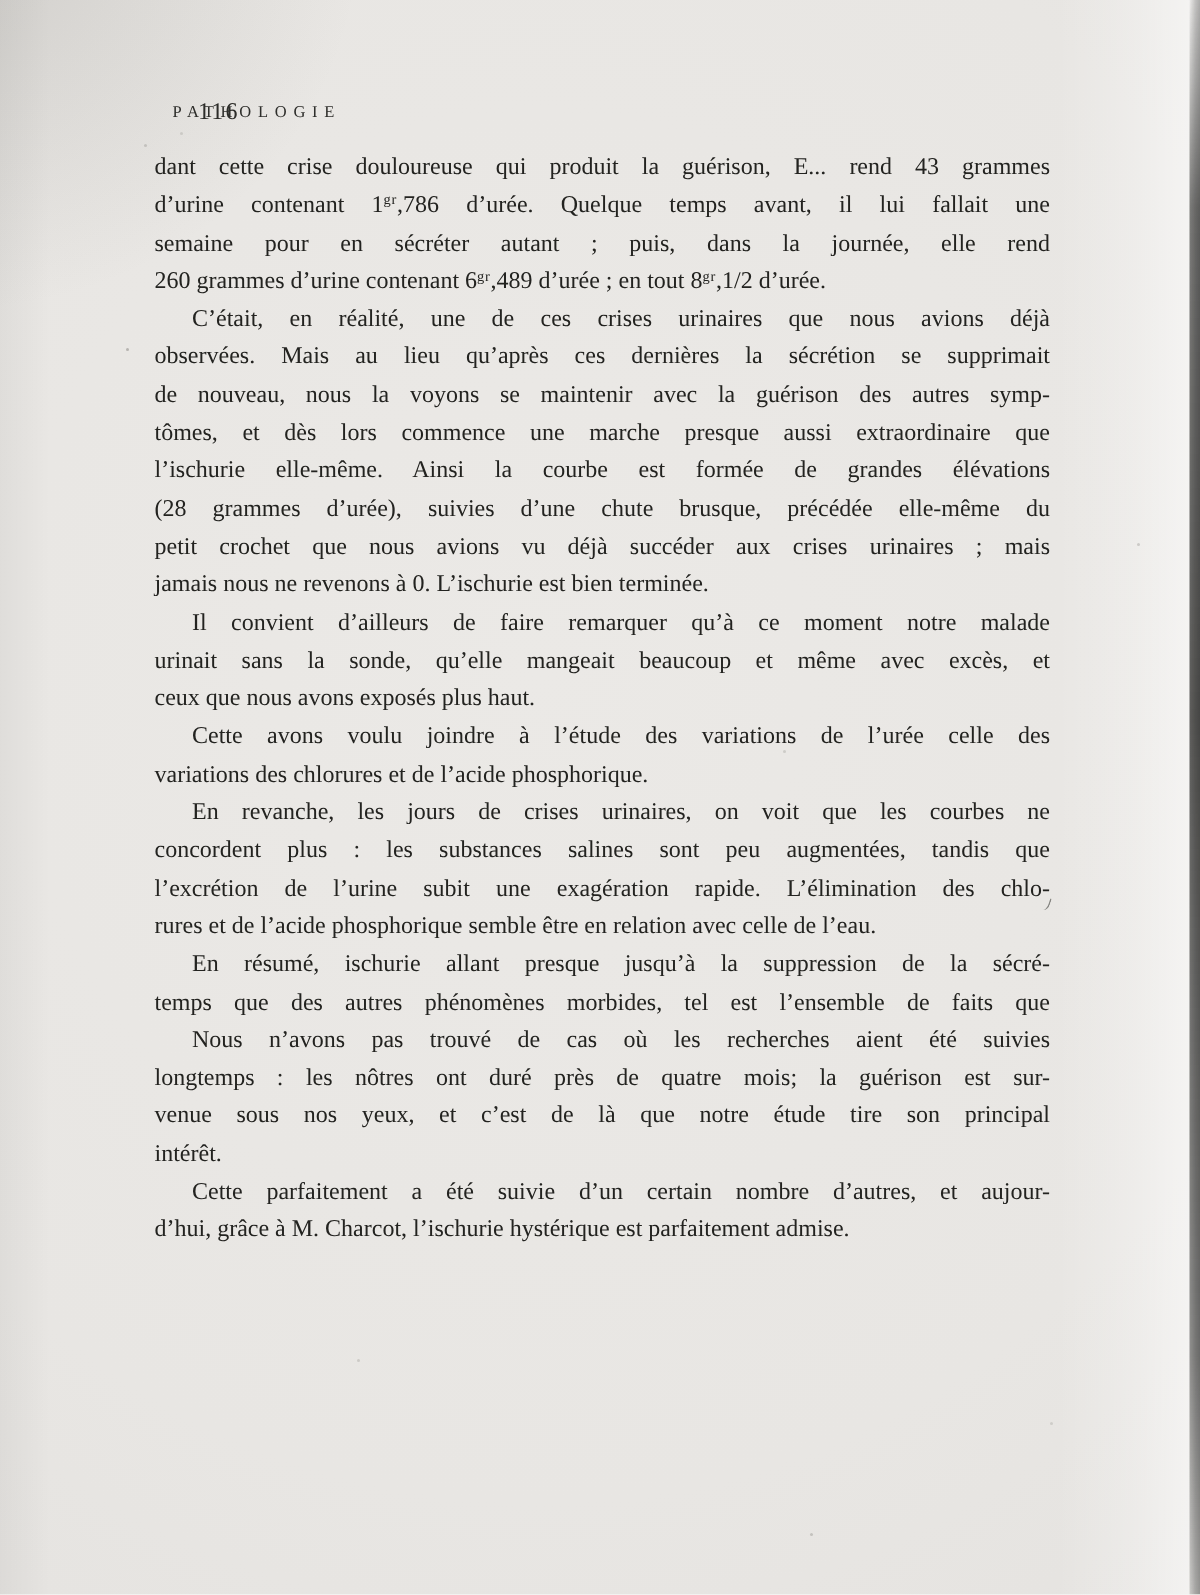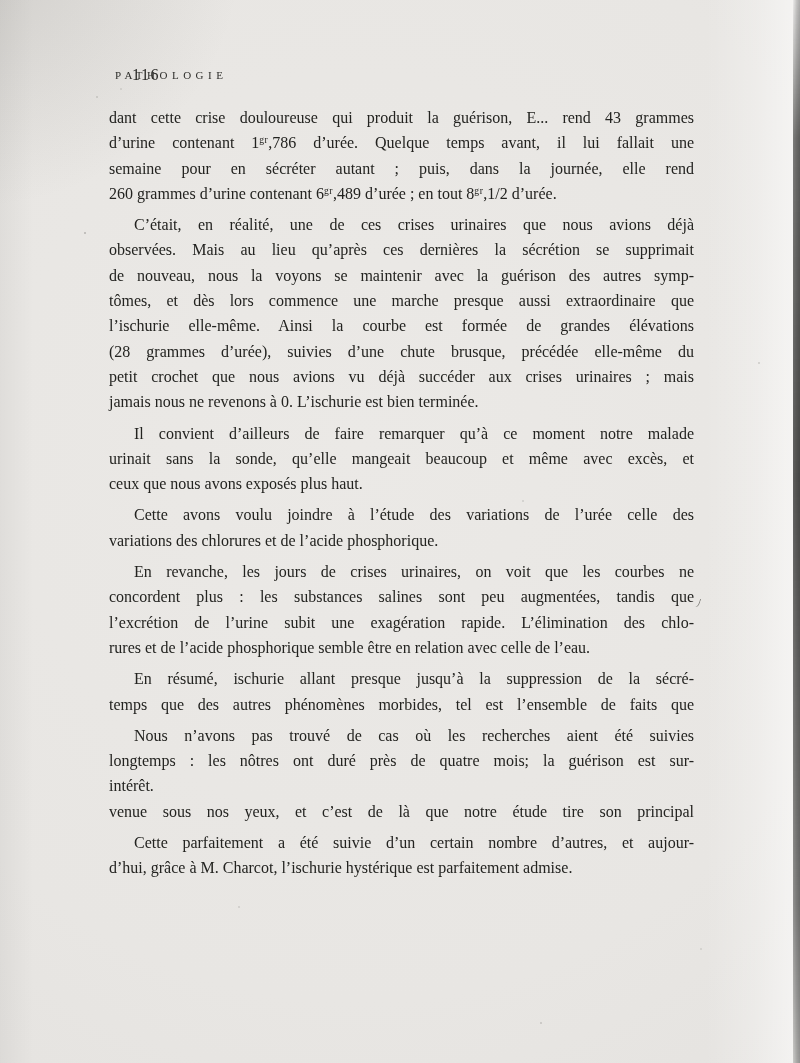--- a/index.html
+++ b/index.html
@@ -28,21 +28,21 @@
   .running-header{
     display:block;text-align:left;
     transform:translateX(-14px);
     font-size:11px;letter-spacing:4.5px;
     padding-top:3px;color:#2e2e2b;
   }
   .text-block{
     position:absolute;left:103px;top:99px;width:597px;
     font-size:16px;line-height:25.3px;
   }
-  .para{margin:6px;}
+  .para{margin:0;}
   .line{
     text-align:justify;
     text-align-last:justify;
     -moz-text-align-last:justify;
     height:25.3px;white-space:nowrap;
     white-space:normal;
     overflow:visible;
   }
   .line.last{text-align-last:left;-moz-text-align-last:left;}
   .line.indent{padding-left:25px;}
@@ -124,22 +124,22 @@
       <div class="line"><span>l’excrétion de l’urine subit une exagération rapide. L’élimination des chlo-</span></div>
       <div class="line last"><span>rures et de l’acide phosphorique semble être en relation avec celle de l’eau.</span></div>
     </div>
     <div class="para">
       <div class="line indent"><span>En résumé, ischurie allant presque jusqu’à la suppression de la sécré-</span></div>
       <div class="line"><span>temps que des autres phénomènes morbides, tel est l’ensemble de faits que</span></div>
     </div>
     <div class="para">
       <div class="line indent"><span>Nous n’avons pas trouvé de cas où les recherches aient été suivies</span></div>
       <div class="line"><span>longtemps : les nôtres ont duré près de quatre mois; la guérison est sur-</span></div>
+      <div class="line"><span>venue sous nos yeux, et c’est de là que notre étude tire son principal</span></div>
       <div class="line last"><span>intérêt.</span></div>
-      <div class="line"><span>venue sous nos yeux, et c’est de là que notre étude tire son principal</span></div>
     </div>
     <div class="para">
       <div class="line indent"><span>Cette parfaitement a été suivie d’un certain nombre d’autres, et aujour-</span></div>
       <div class="line last"><span>d’hui, grâce à M. Charcot, l’ischurie hystérique est parfaitement admise.</span></div>
     </div>
   </div>
 
 <div class="edge-shade"></div>
 <div class="ink-speck"></div>
 <div class="dust"></div>

